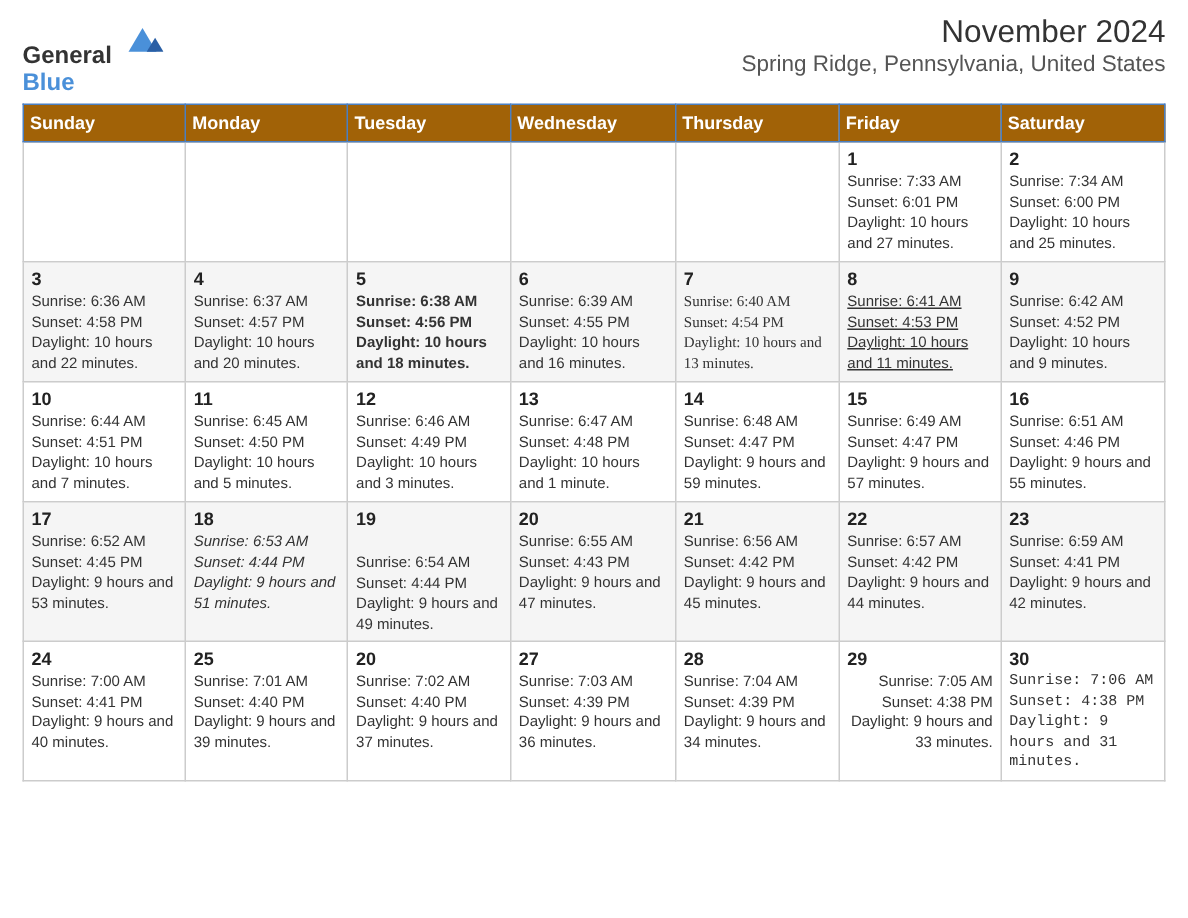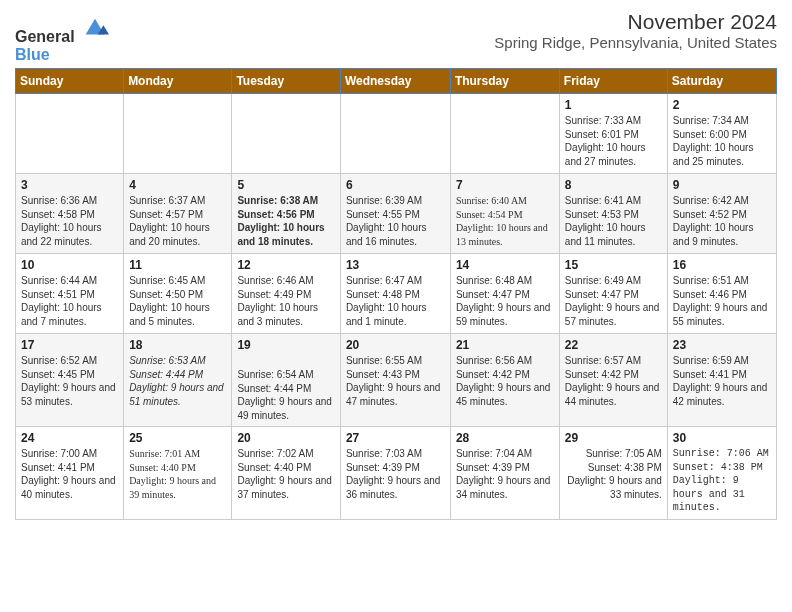--- a/index.html
+++ b/index.html
@@ -174,21 +174,21 @@
 Daylight: 10 hours and 16 minutes.</div>
           </td>
           <td>
             <div class="day-number">7</div>
             <div class="day-info" style="white-space: pre-line; font-family: Liberation Serif, serif;">Sunrise: 6:40 AM
 Sunset: 4:54 PM
 Daylight: 10 hours and 13 minutes.</div>
           </td>
           <td>
             <div class="day-number">8</div>
-            <div class="day-info" style="white-space: pre-line;">Sunrise: 6:41 AM
+            <div class="day-info" style="white-space: pre-line; text-decoration: underline;">Sunrise: 6:41 AM
 Sunset: 4:53 PM
 Daylight: 10 hours and 11 minutes.</div>
           </td>
           <td>
             <div class="day-number">9</div>
             <div class="day-info" style="white-space: pre-line;">Sunrise: 6:42 AM
 Sunset: 4:52 PM
 Daylight: 10 hours and 9 minutes.</div>
           </td>
         </tr>
@@ -282,21 +282,21 @@
         </tr>
         <tr>
           <td>
             <div class="day-number">24</div>
             <div class="day-info" style="white-space: pre-line;">Sunrise: 7:00 AM
 Sunset: 4:41 PM
 Daylight: 9 hours and 40 minutes.</div>
           </td>
           <td>
             <div class="day-number">25</div>
-            <div class="day-info" style="white-space: pre-line; font-family: Liberation Serif, serif;">Sunrise: 7:01 AM
+            <div class="day-info" style="white-space: pre-line;">Sunrise: 7:01 AM
 Sunset: 4:40 PM
 Daylight: 9 hours and 39 minutes.</div>
           </td>
           <td>
             <div class="day-number">20</div>
             <div class="day-info" style="white-space: pre-line;">Sunrise: 7:02 AM
 Sunset: 4:40 PM
 Daylight: 9 hours and 37 minutes.</div>
           </td>
           <td>

